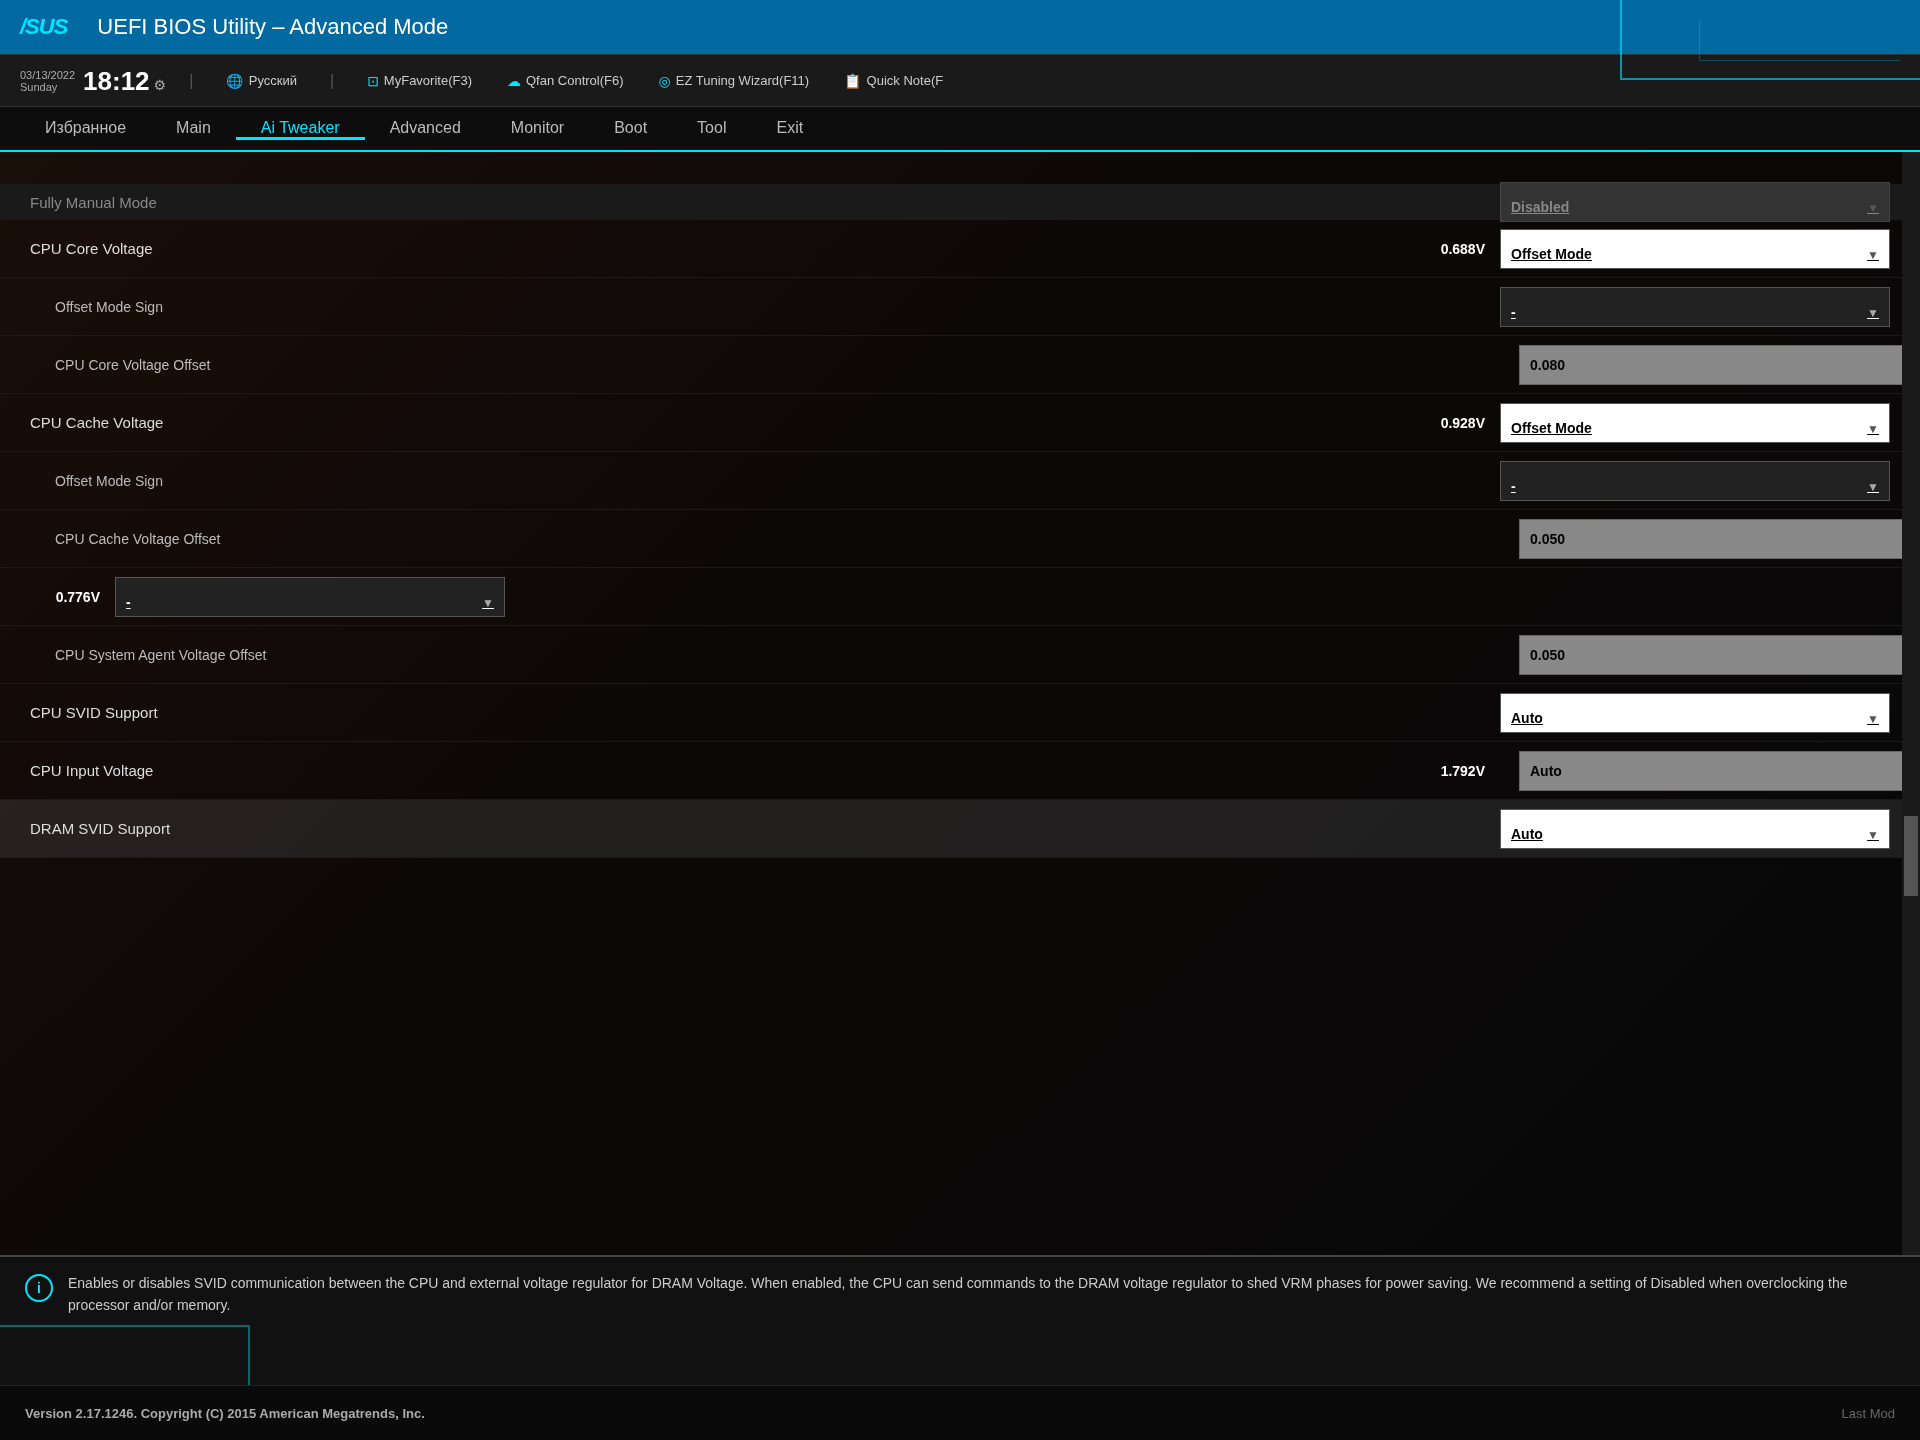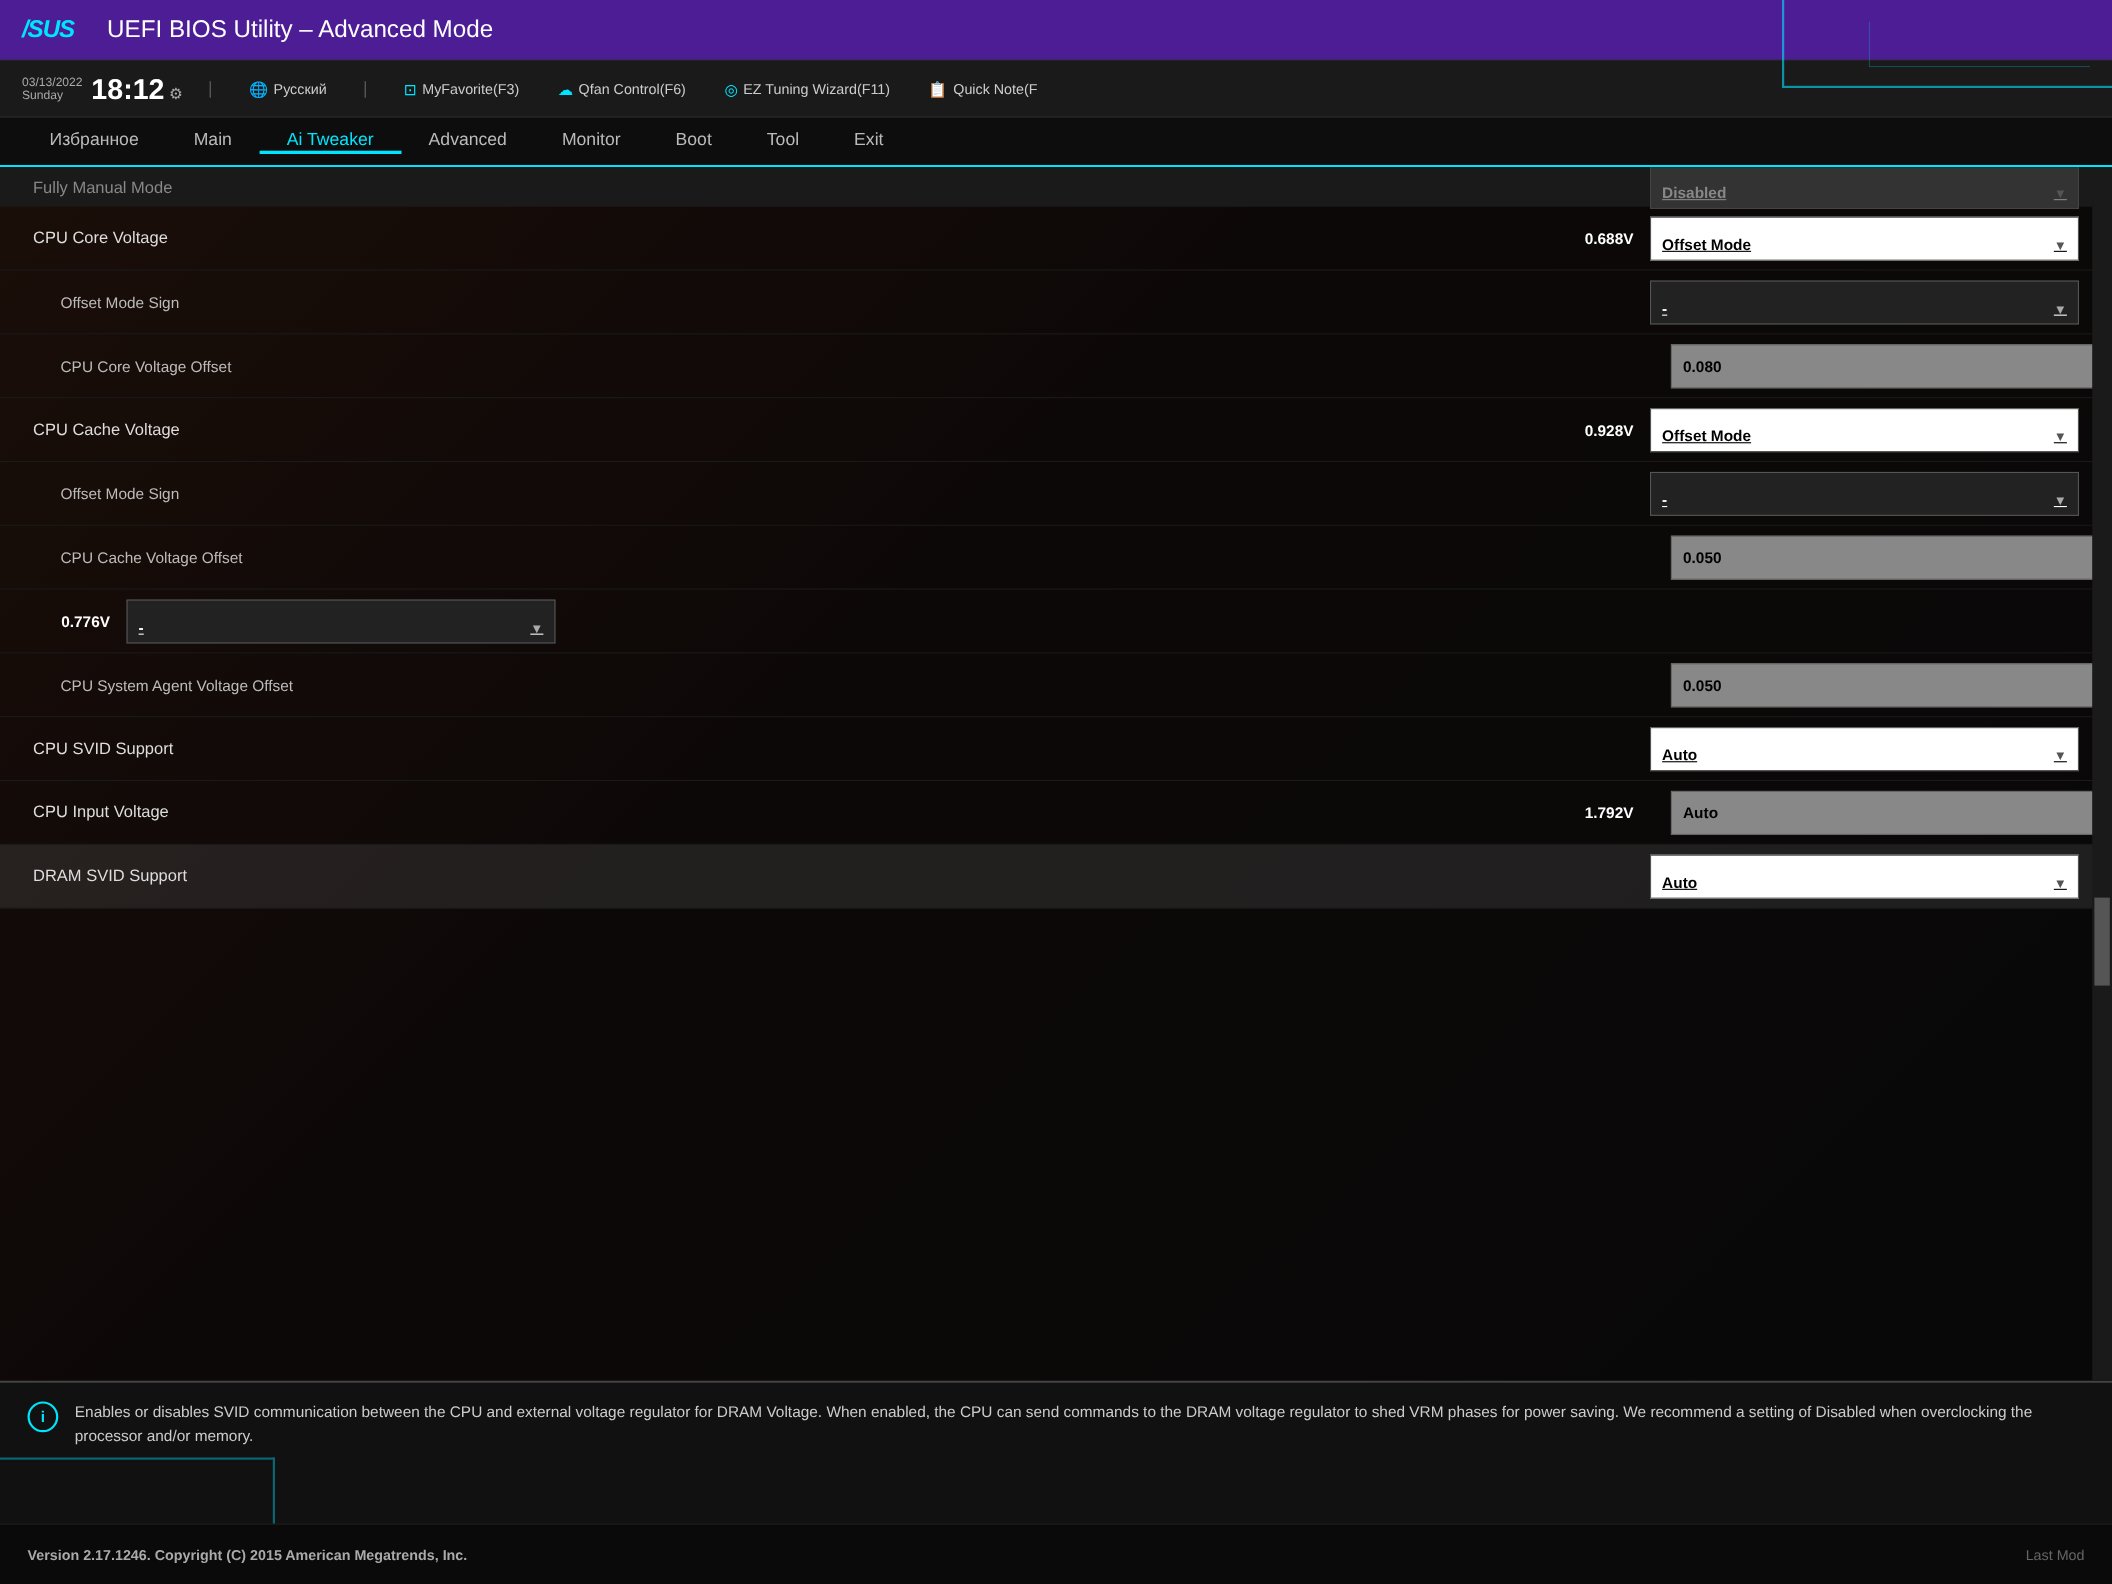--- a/index.html
+++ b/index.html
@@ -26,21 +26,21 @@
       position: absolute;
       top: 20px; right: 20px;
       width: 200px; height: 40px;
       border-bottom: 1px solid #00e5ff;
       border-left: 1px solid #00e5ff;
       opacity: 0.4;
     }
 
     
     .header {
-      background: #4c1d95;
+      background: #0369a1;
       padding: 8px 20px;
       display: flex;
       align-items: center;
       gap: 20px;
       border-bottom: 1px solid #333;
       height: 55px;
     }
     .asus-logo {
       color: #00e5ff;
       font-size: 22px;
@@ -288,20 +288,21 @@
       border-right: 2px solid #00e5ff;
       opacity: 0.4;
     }
 
     .first-row-disabled {
       background: #1a1a1a;
       height: 36px;
       display: flex;
       align-items: center;
       padding: 0 30px;
+      margin-top: 32px;
     }
     .first-row-disabled .setting-label { color: #888; }
   </style>
 </head>
 <body>
 
 <div class="top-deco"></div>
 
 <div class="header">
   <span class="asus-logo">/SUS</span>

